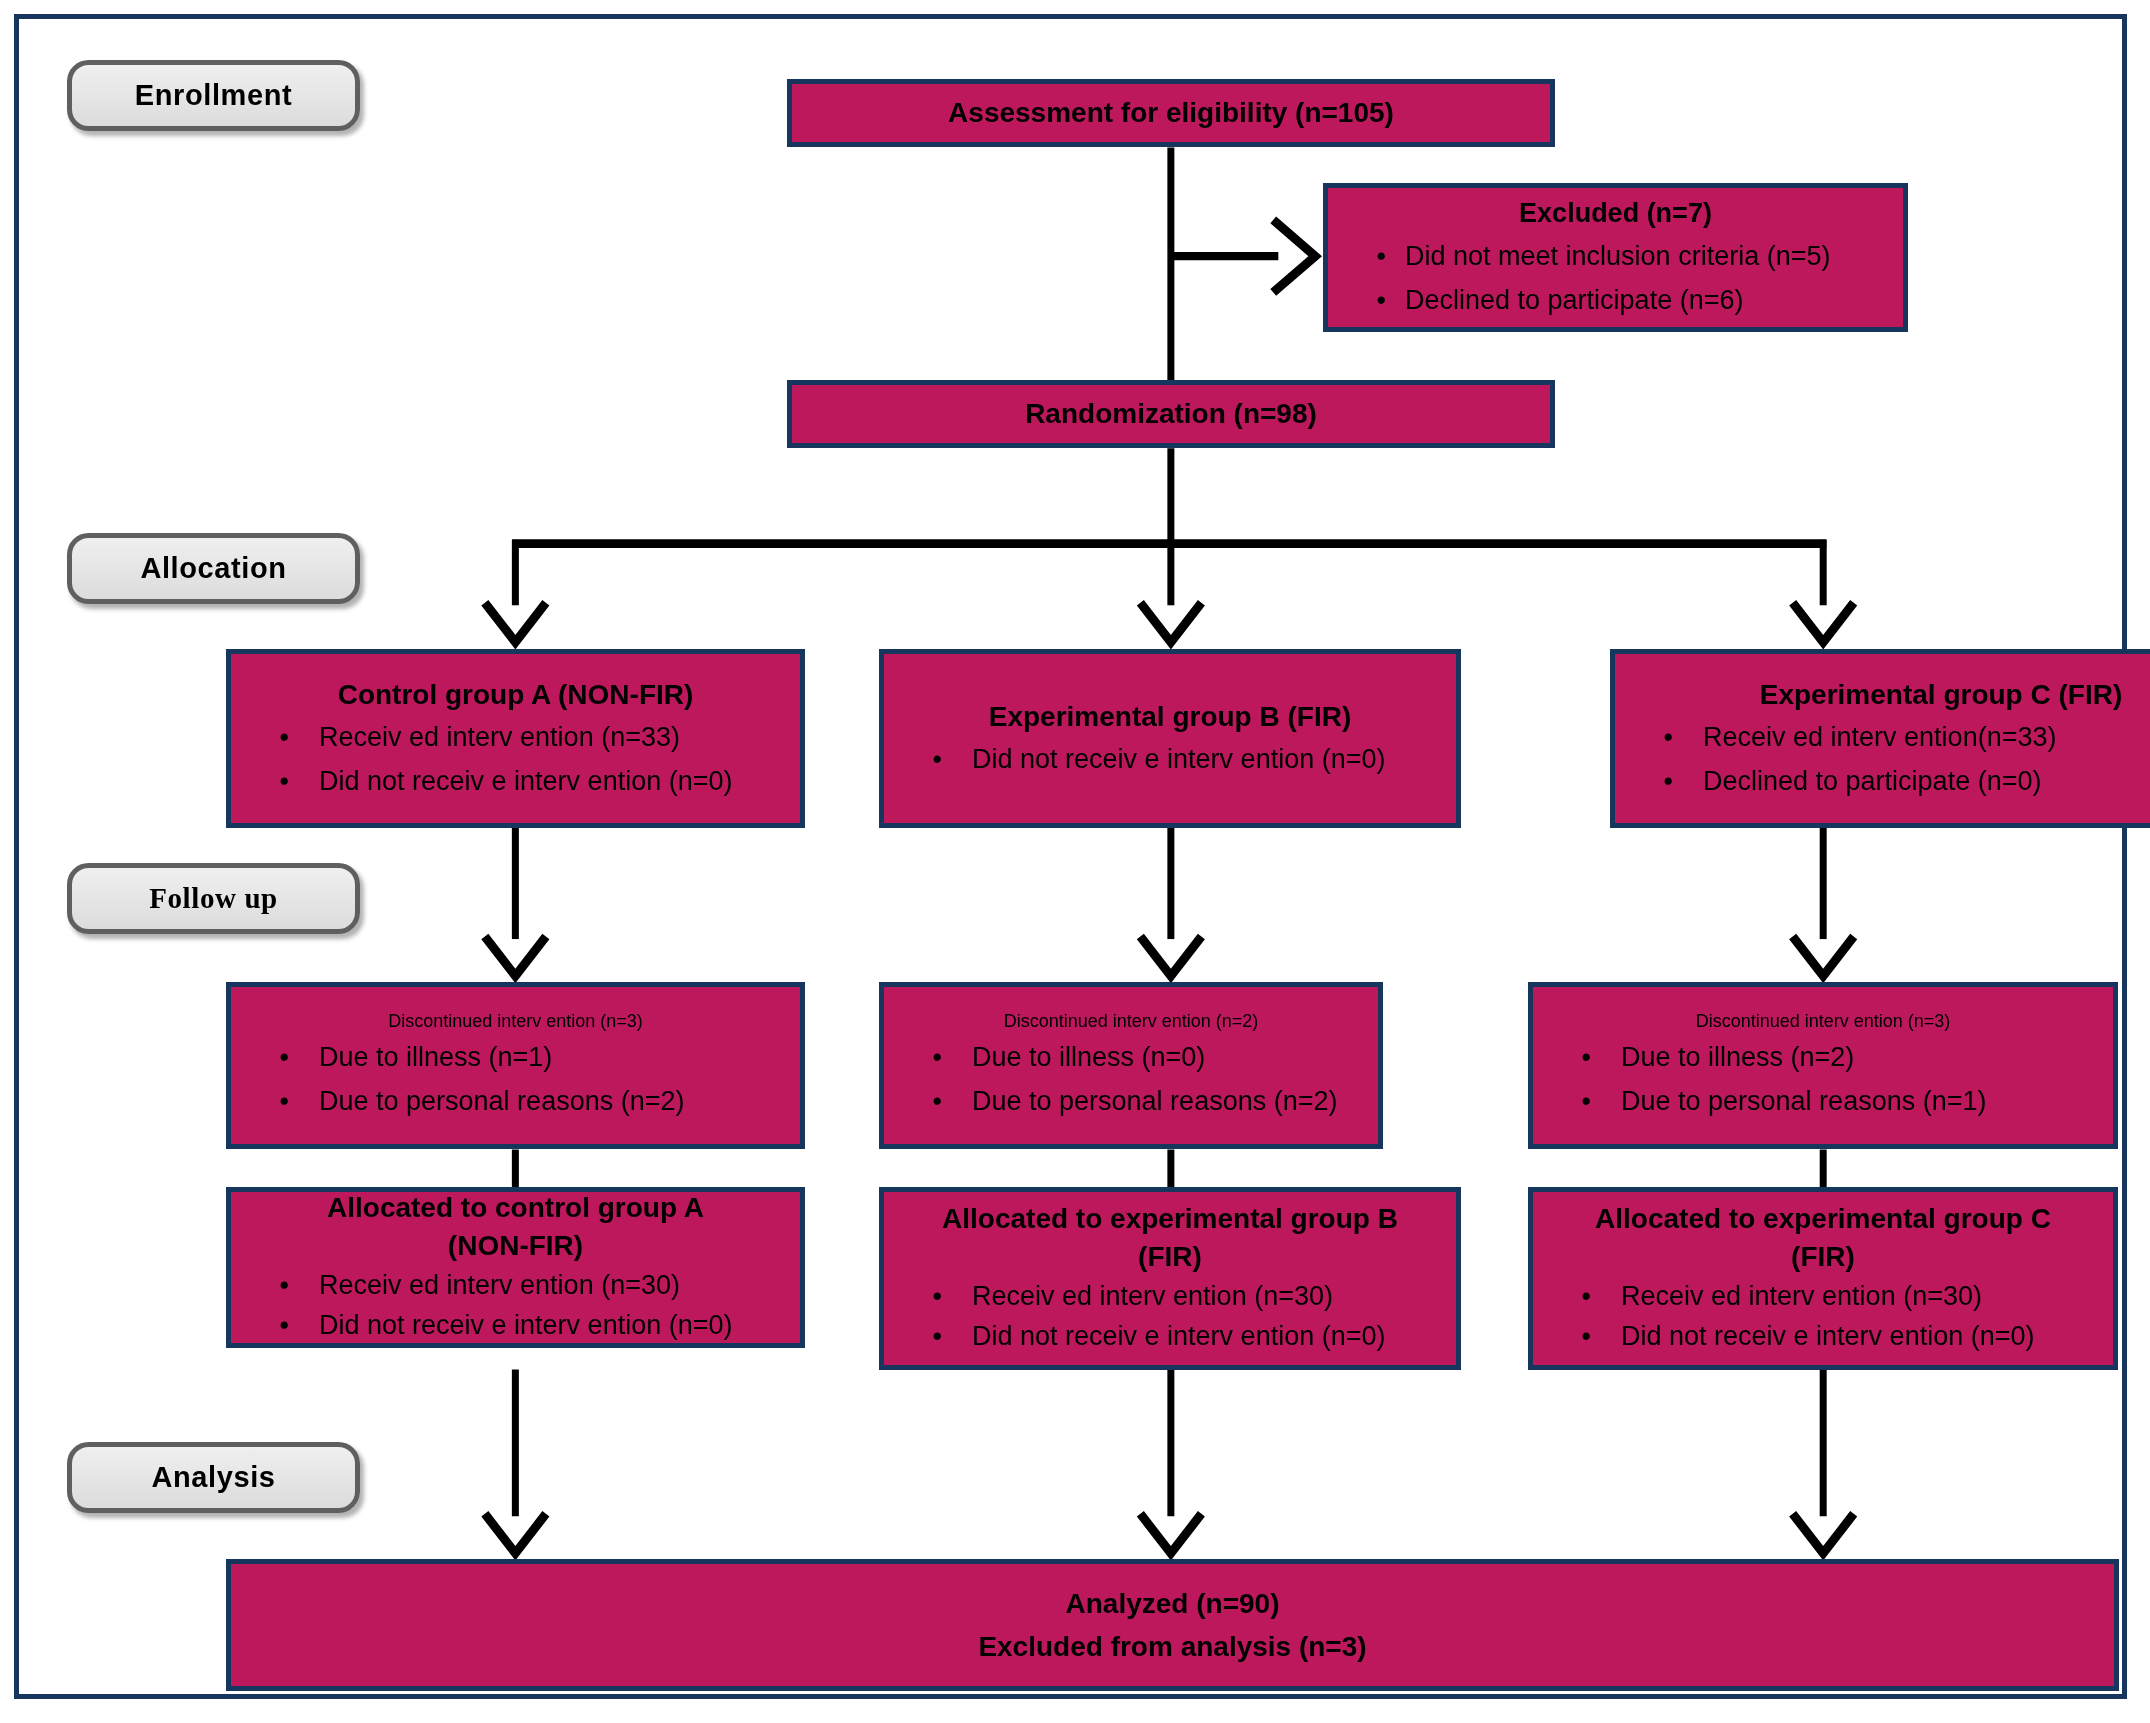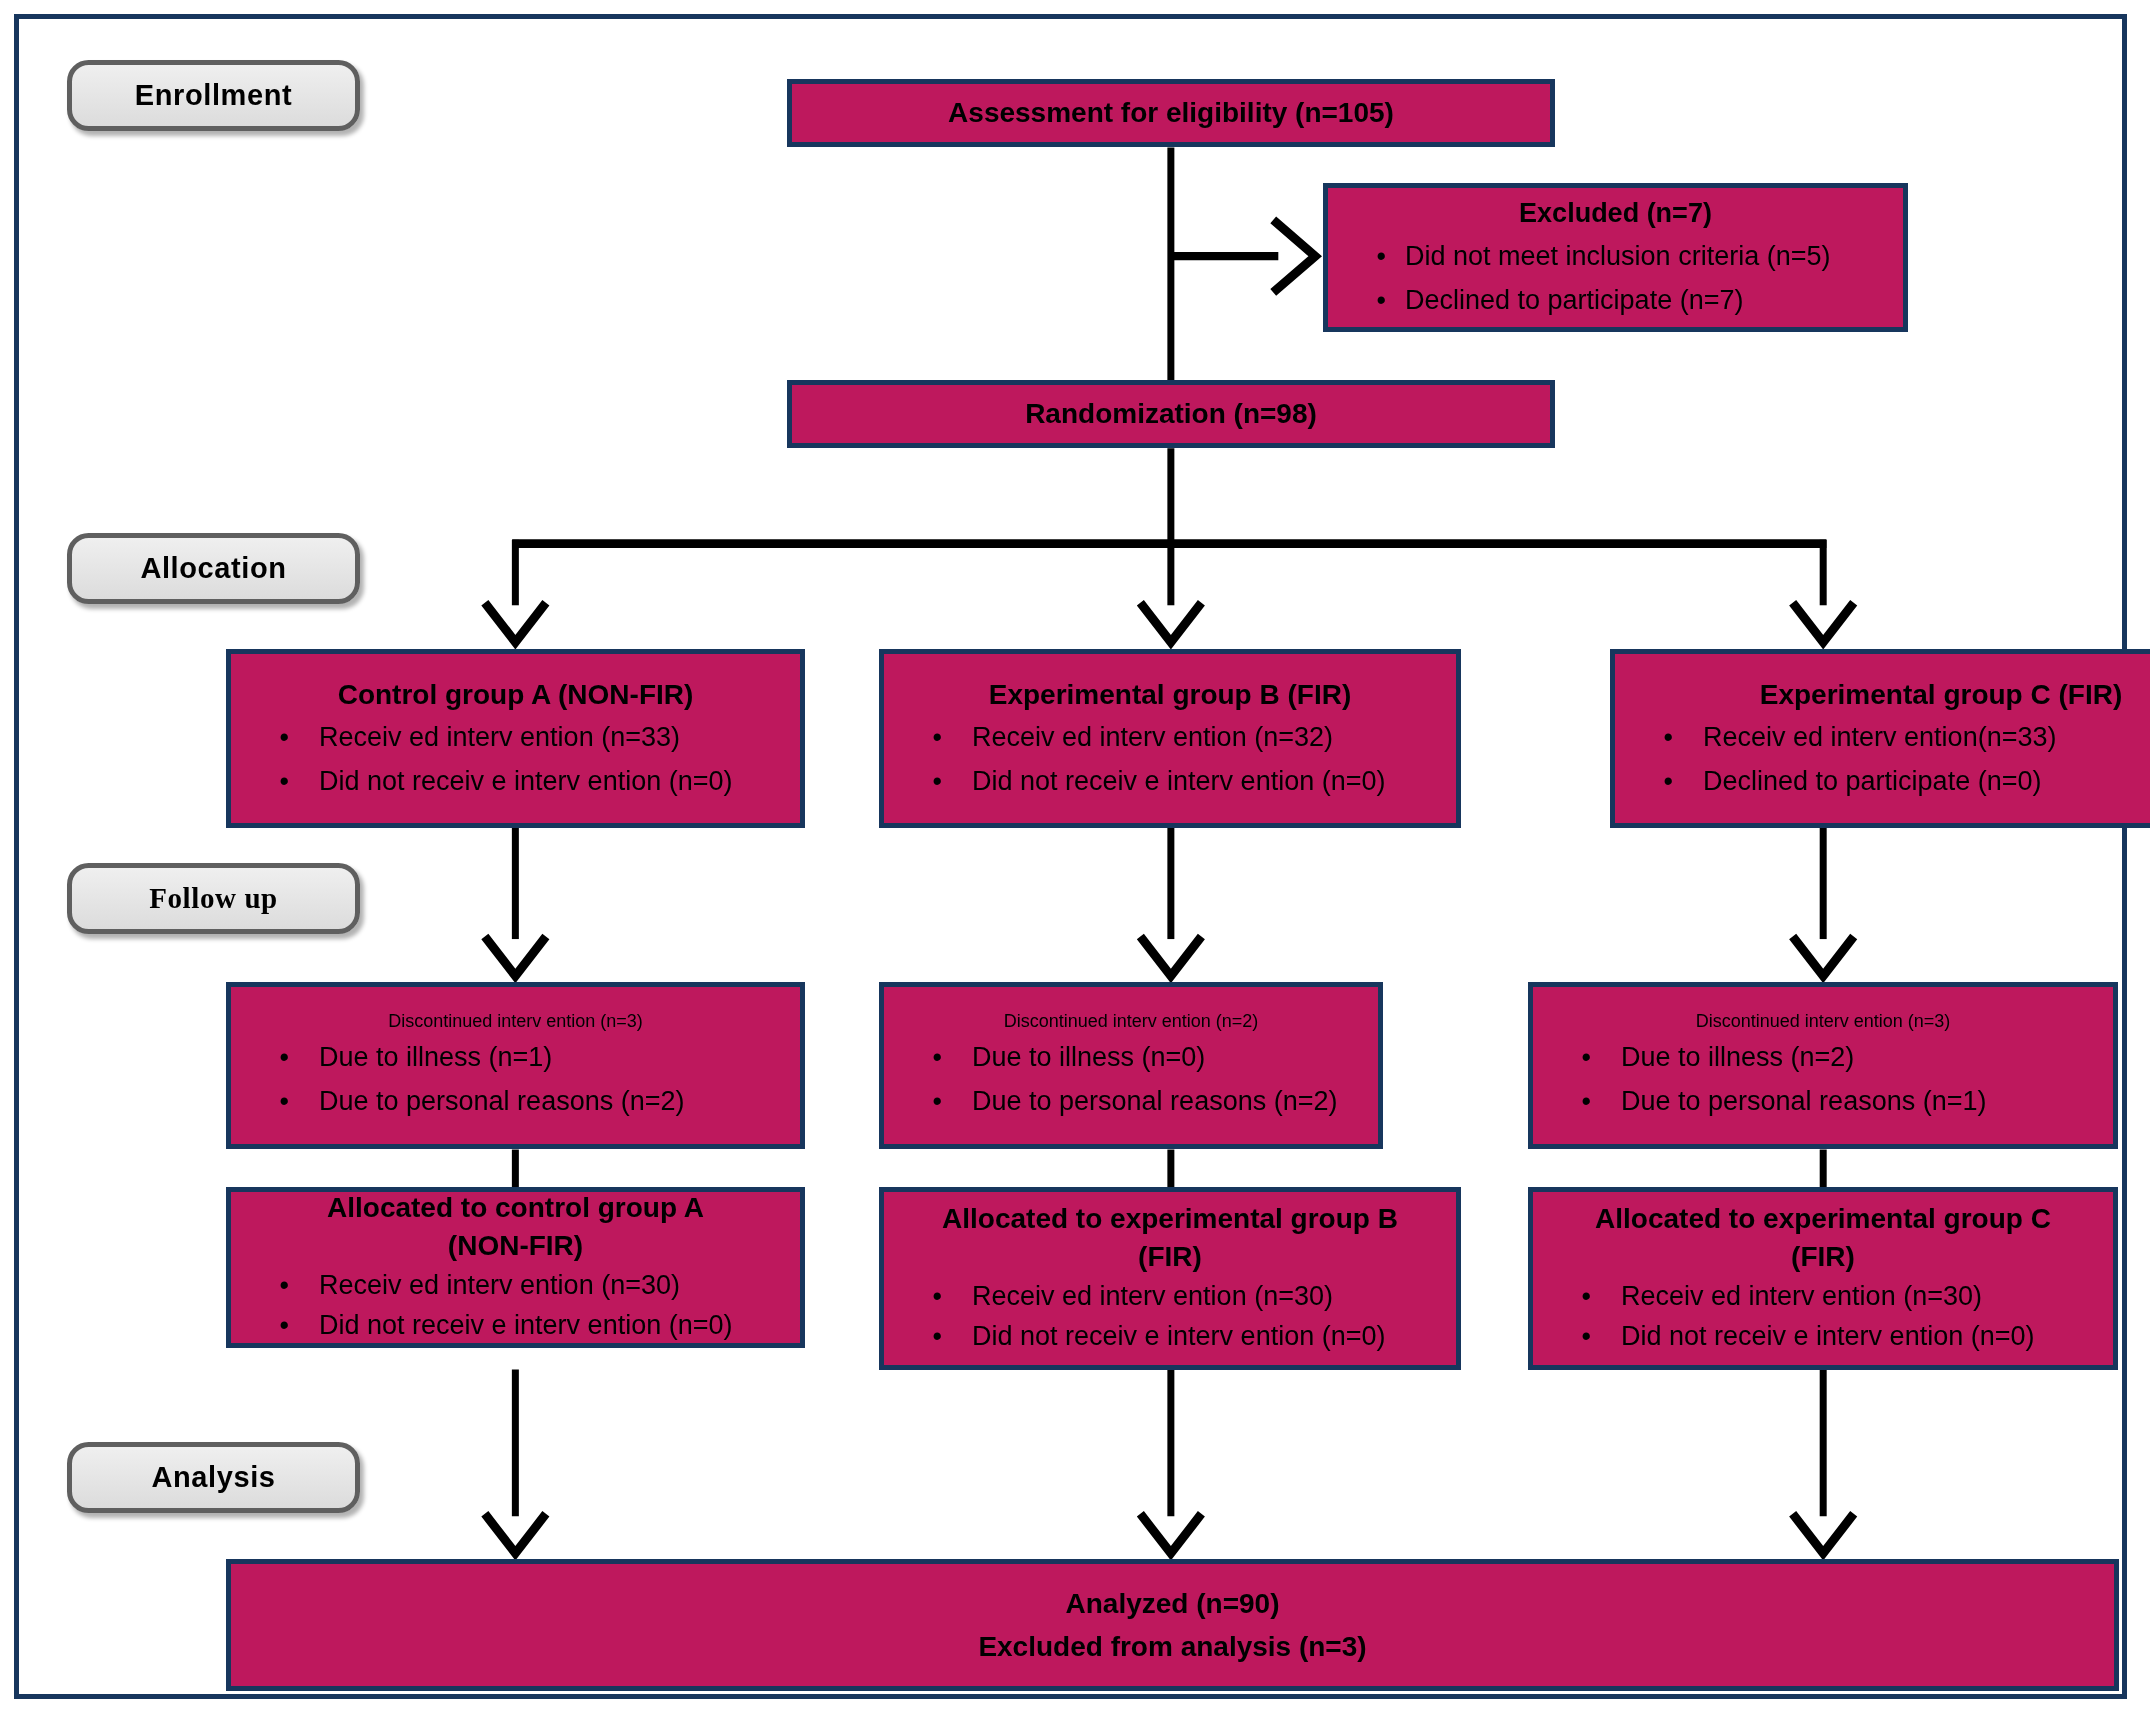--- a/index.html
+++ b/index.html
@@ -106,36 +106,35 @@
   <div class="stage-label" style="left:67px; top:863px;font-family:Liberation Serif, serif;">Follow up</div>
   <div class="stage-label" style="left:67px; top:1442px;">Analysis</div>
 
   <div class="box" style="left:787px; top:79px; width:768px; height:68px;">
     <div class="title">Assessment for eligibility (n=105)</div>
   </div>
 
   <div class="box" style="left:1323px; top:183px; width:585px; height:149px;">
     <div class="title" style="font-size:27px; line-height:1.6;">Excluded (n=7)</div>
     <div class="bullet" style="padding-left:59px;">Did not meet inclusion criteria (n=5)</div>
-    <div class="bullet" style="padding-left:59px;">Declined to participate (n=7)</div>
+    <div class="bullet" style="padding-left:59px;">Declined to participate (n=6)</div>
   </div>
 
   <div class="box" style="left:787px; top:380px; width:768px; height:68px;">
     <div class="title">Randomization (n=98)</div>
   </div>
 
   <div class="box" style="left:226px; top:649px; width:579px; height:179px;">
     <div class="title">Control group A (NON-FIR)</div>
     <div class="bullet">Receiv ed interv ention (n=33)</div>
     <div class="bullet">Did not receiv e interv ention (n=0)</div>
   </div>
 
   <div class="box" style="left:879px; top:649px; width:582px; height:179px;">
     <div class="title">Experimental group B (FIR)</div>
-    <div class="bullet">Receiv ed interv ention (n=32)</div>
     <div class="bullet">Did not receiv e interv ention (n=0)</div>
   </div>
 
   <div class="box" style="left:1610px; top:649px; width:662px; height:179px;">
     <div class="title">Experimental group C (FIR)</div>
     <div class="bullet">Receiv ed interv ention(n=33)</div>
     <div class="bullet">Declined to participate (n=0)</div>
   </div>
 
   <div class="box" style="left:226px; top:982px; width:579px; height:167px;">

